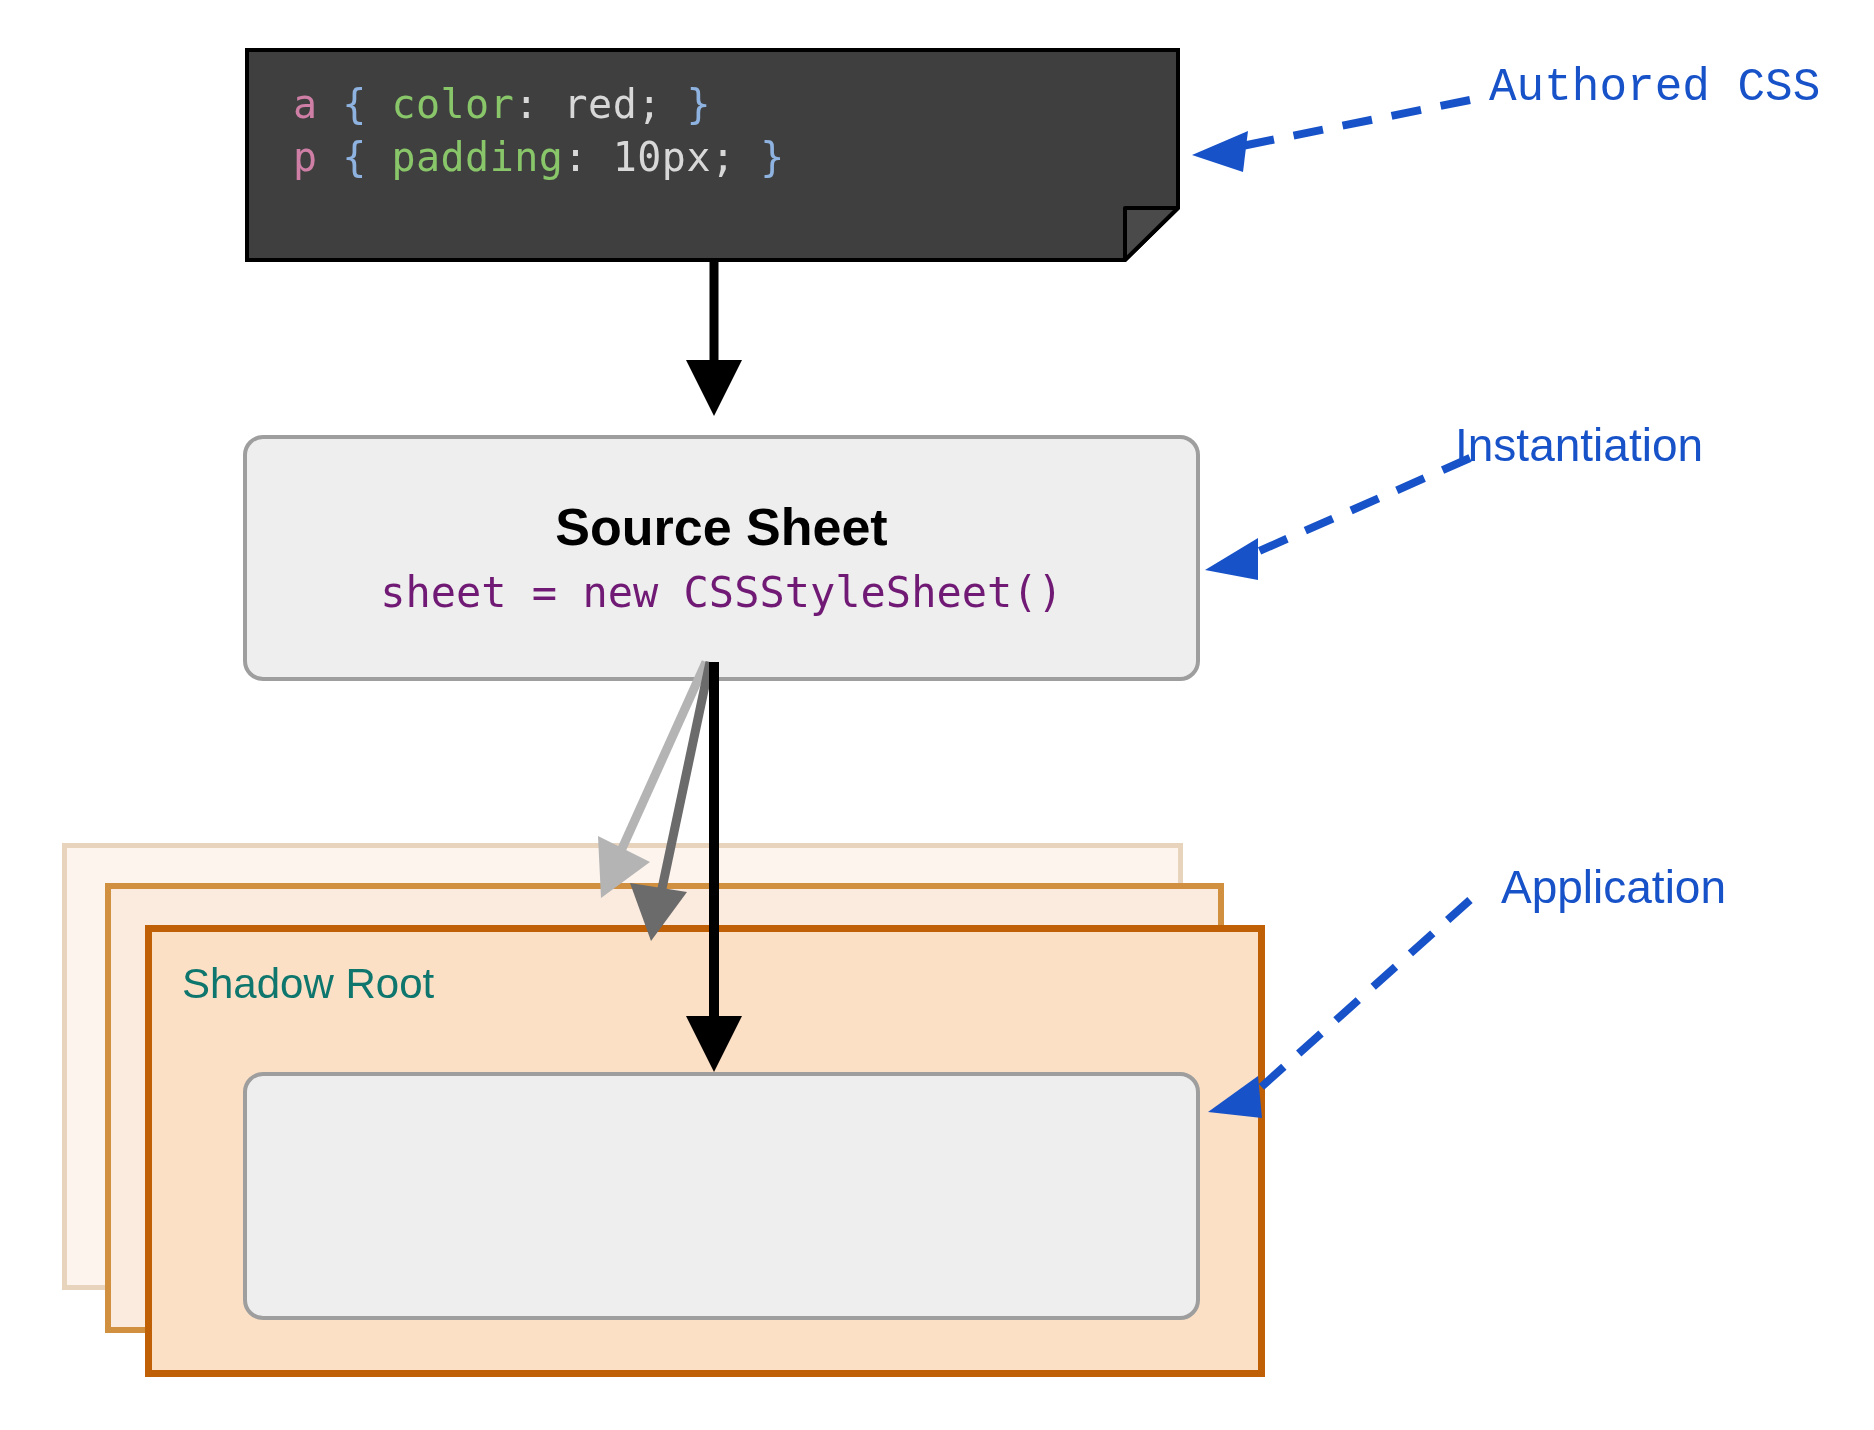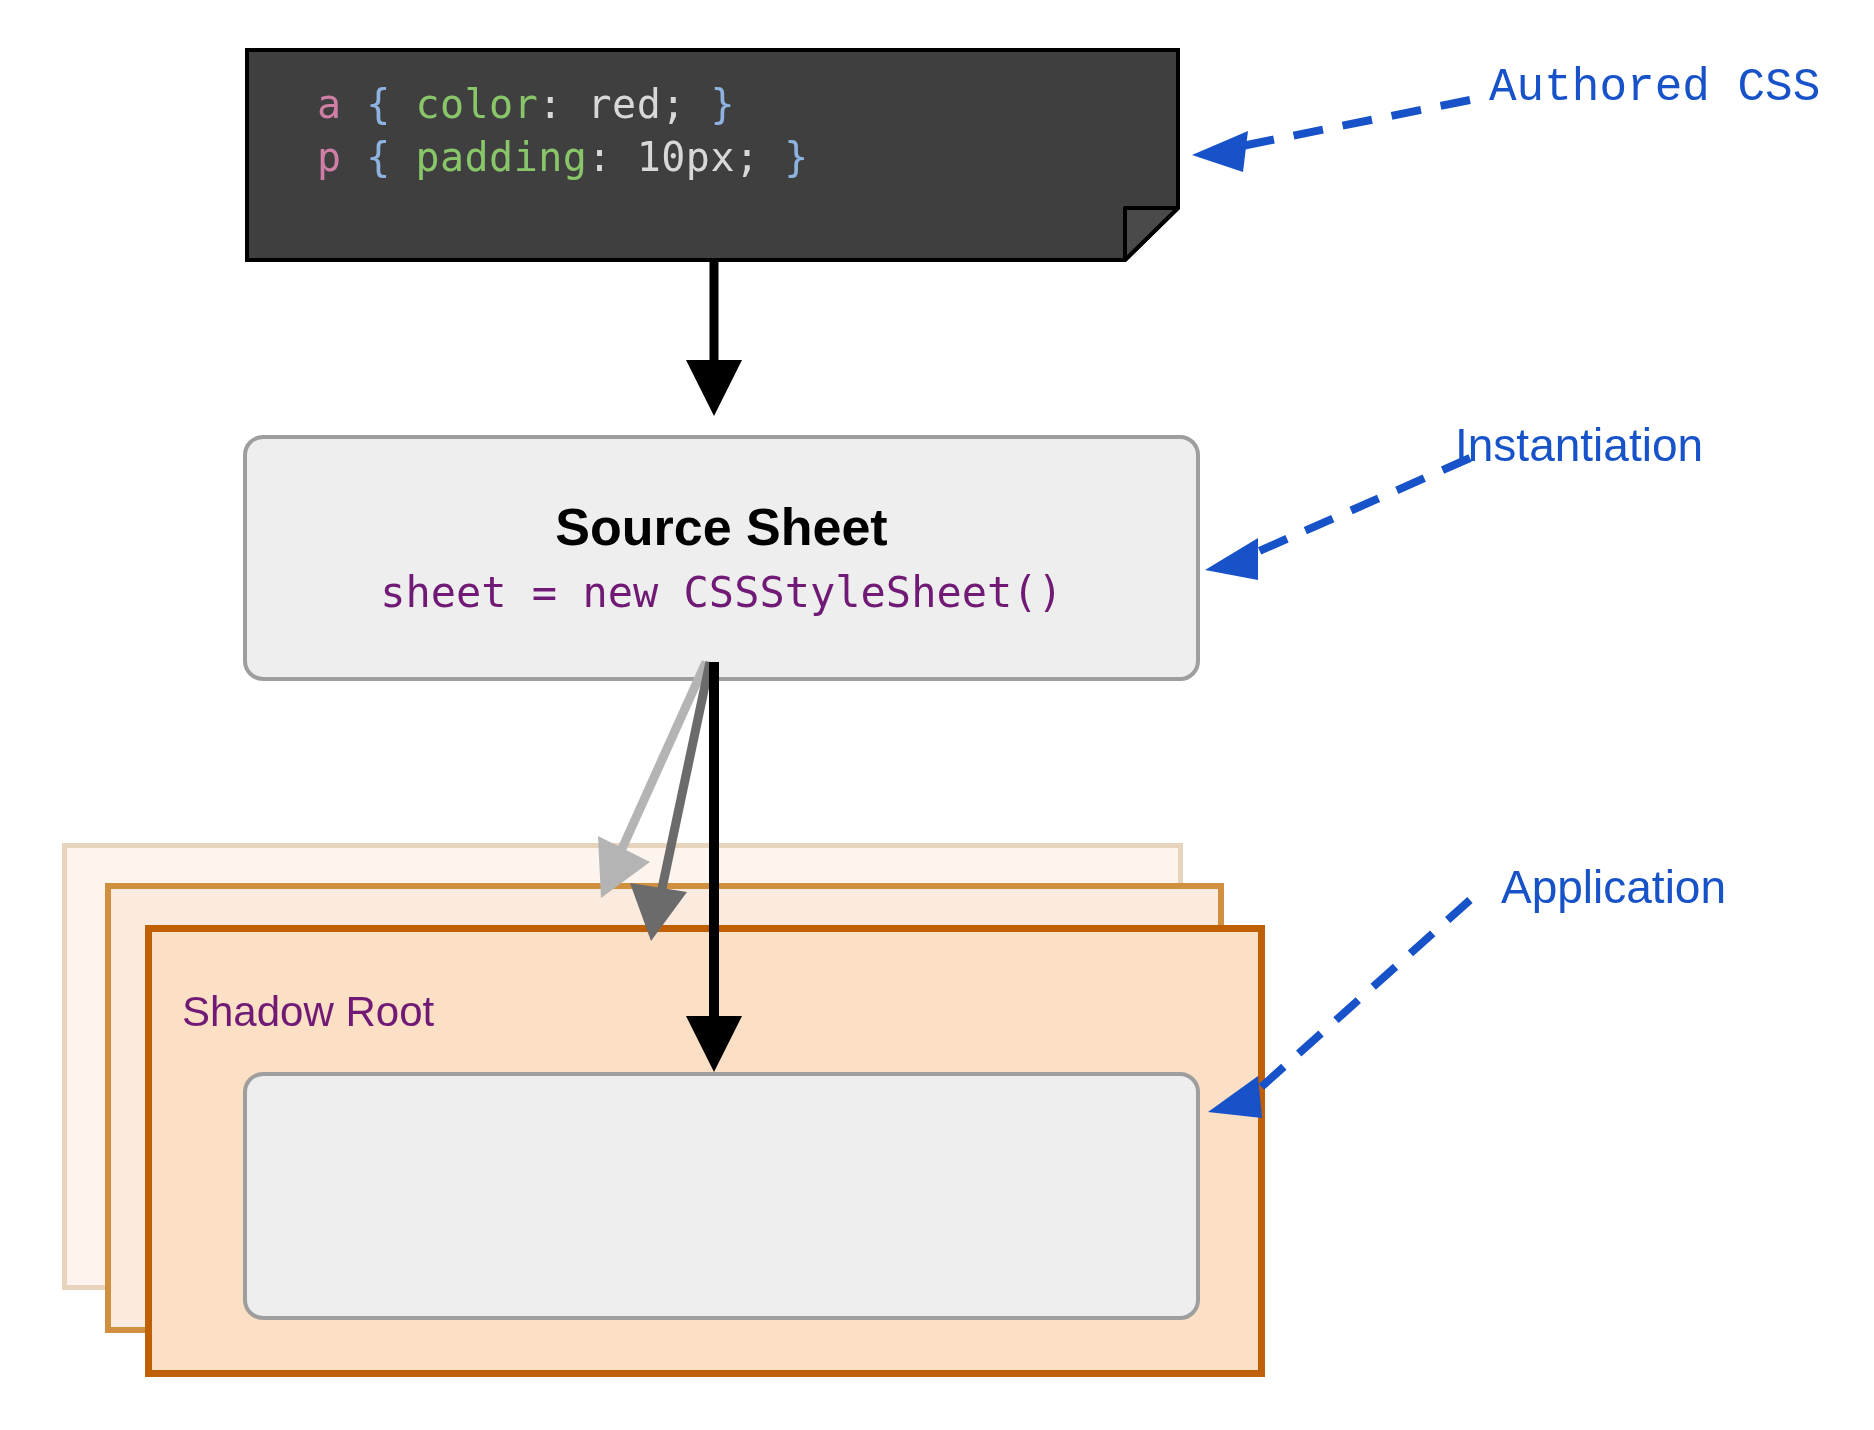--- a/index.html
+++ b/index.html
@@ -36,21 +36,21 @@
     width: 935px;
     height: 214px;
   }
   .code-note-body {
     position: absolute;
     inset: 0;
     color: #d8d8d8;
     font-family: "DejaVu Sans Mono", "Liberation Mono", monospace;
     font-size: 40px;
     line-height: 53px;
-    padding: 30px 0 0 72px;
+    padding: 30px 0 0 48px;
     box-sizing: border-box;
     white-space: pre;
     letter-spacing: 0.5px;
   }
   .tok-sel  { color: #cf7fa6; }
   .tok-brace{ color: #8fb3e0; }
   .tok-prop { color: #89c66a; }
   .tok-val  { color: #d8d8d8; }
 
   
@@ -119,23 +119,22 @@
     width: 1120px; height: 452px;
     background: #fbe0c6;
     border: 7px solid #bf5f06;
   }
   #shadow-root-label {
     position: absolute;
     left: 30px;
     top: 28px;
     font-family: "Liberation Sans", sans-serif;
     font-size: 42px;
-    color: #701a75;
+    color: #0f766e;
     white-space: nowrap;
-    margin-top: 28px;
   }
 
   
   .annotation-label {
     position: absolute;
     font-family: "Liberation Sans", sans-serif;
     font-size: 46px;
     color: #1752c9;
     white-space: nowrap;
   }

